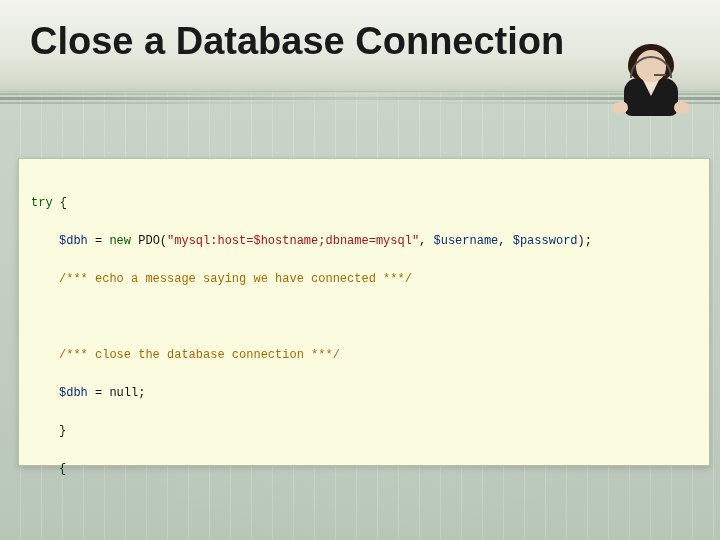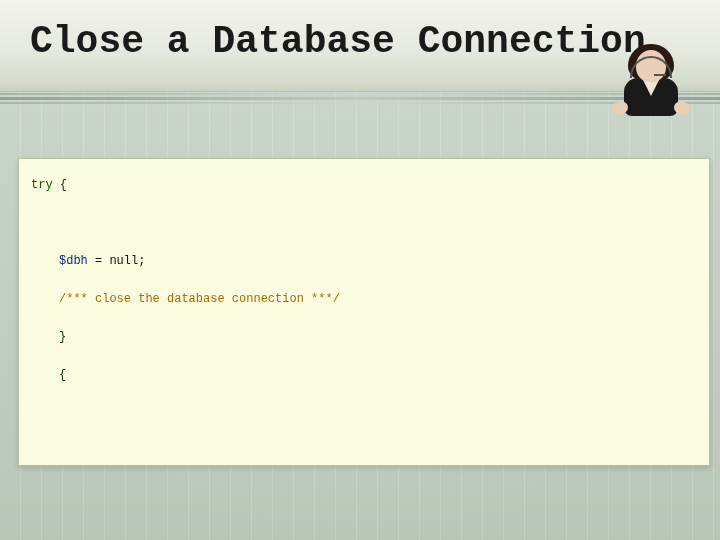--- a/index.html
+++ b/index.html
@@ -48,30 +48,30 @@
   .rails div:nth-child(1){margin-top:0;}
   .rails div:nth-child(2){height:3px;background:linear-gradient(90deg,#7f8c7f,#b9c4b9,#7f8c7f);}
   .rails div:nth-child(3){}
 
   .title {
     position: absolute;
     left: 30px; top: 20px;
     font-size: 38px;
     font-weight: bold;
     color: #1a1a1a;
-    font-family: Liberation Mono, monospace;
+    font-family: Liberation Sans, sans-serif;
   }
   .codebox {
     position: absolute;
     left: 18px; right: 10px;
     top: 158px;
     height: 308px;
     background: #fbfbe0;
     border: 1px solid #b7c1a3;
-    padding: 0 12px;
+    padding: 18px 12px;
     box-shadow: 0 2px 6px rgba(0,0,0,0.15);
   }
   .code {
     font-family: "Courier New", Courier, monospace;
     font-size: 12px;
     color: #111;
     white-space: pre;
   }
   .kw   { color: #006000; }
   .var  { color: #0b2b7a; }
@@ -168,23 +168,25 @@
     <div class="mic"></div>
     <div class="torso"></div>
     <div class="vneck"></div>
     <div class="hand l"></div>
     <div class="hand r"></div>
   </div>
 
   <div class="codebox">
     <div class="code">
 <span class="line"><span class="kw">try</span><span class="punc"> {</span></span>
+<span class="line ind1"><span class="var">$dbh</span><span> = </span><span class="kw">new</span><span> PDO(</span><span class="str">"mysql:host=$hostname;dbname=mysql"</span><span>, </span><span class="var">$username</span><span>, </span><span class="var">$password</span><span>);</span></span>
+<span class="line ind1"><span class="cmt">/*** echo a message saying we have connected ***/</span></span>
 <span class="line"> </span>
+<span class="line ind1"><span class="cmt">/*** close the database connection ***/</span></span>
 <span class="line ind1"><span class="var">$dbh</span><span> = null;</span></span>
-<span class="line ind1"><span class="cmt">/*** close the database connection ***/</span></span>
 <span class="line ind1"><span class="punc">}</span></span>
 <span class="line ind1"><span class="punc">{</span></span>
 
 
     </div>
   </div>
 
 </div>
 
 </body></html>

